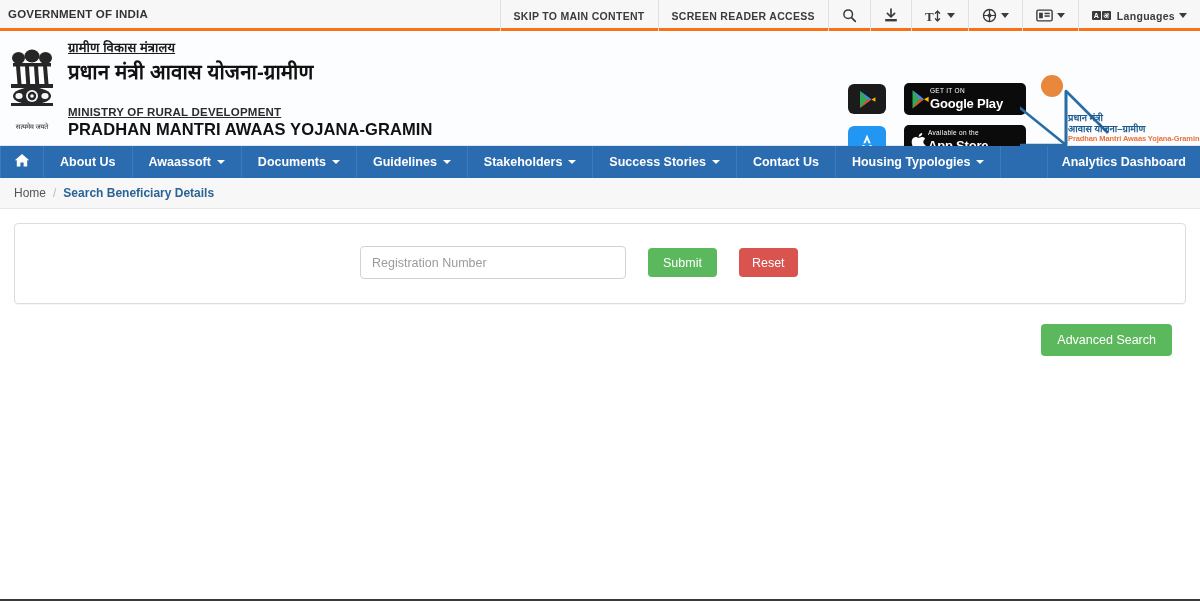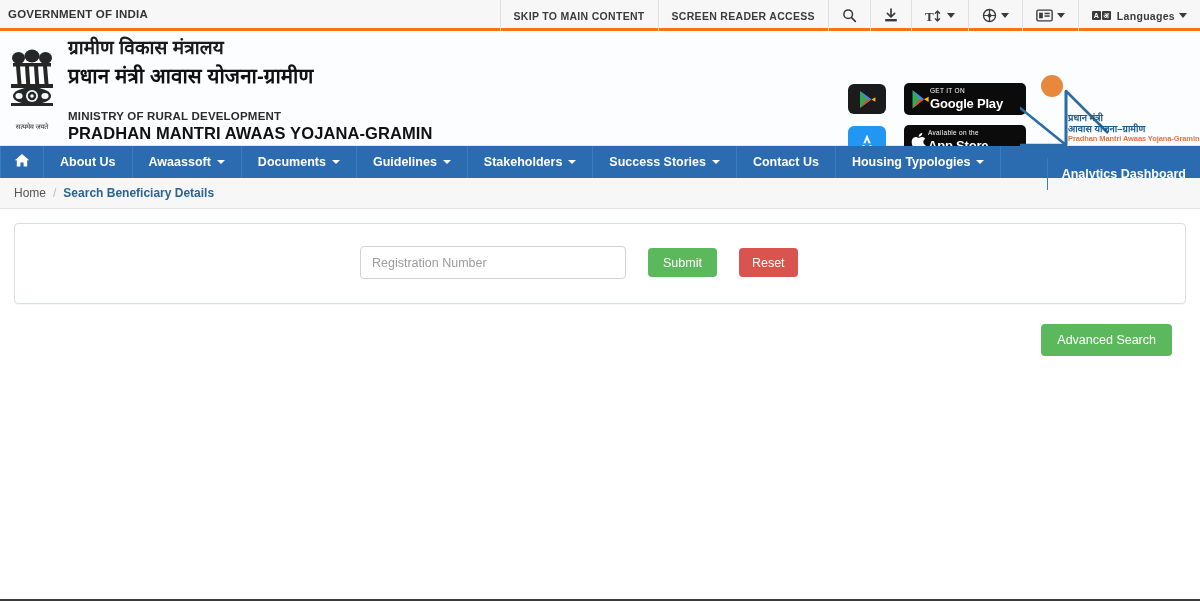--- a/index.html
+++ b/index.html
@@ -49,23 +49,23 @@
   
   .masthead {
     height: 115px; background: #fcfdff;
     position: relative;
     border-bottom: 1px solid #dfe6ee;
     display: flex; align-items: center;
   }
   .emblem-wrap { width: 60px; padding-left: 4px; display:flex; flex-direction:column; align-items:center; }
   .emblem-cap { font-size: 7px; color:#2b2b2b; letter-spacing:-.2px; margin-top:1px; }
   .title-block { padding-left: 8px; }
-  .t-hi-small { font-size: 19px; font-weight: bold; color:#1b1b1b; letter-spacing:.1px; }
+  .t-hi-small { font-size: 13px; font-weight: bold; color:#1b1b1b; letter-spacing:.1px;text-decoration:underline; }
   .t-hi-big { font-size: 20.5px; font-weight: bold; color:#111; margin-top:1px; letter-spacing:.1px; }
-  .t-en-small { font-size: 11.5px; font-weight: bold; color:#2b2b2b; margin-top:21px; letter-spacing:.2px; }
+  .t-en-small { font-size: 11.5px; font-weight: bold; color:#2b2b2b; margin-top:21px; letter-spacing:.2px;text-decoration:underline; }
   .t-en-big { font-size: 16.5px; font-weight: bold; color:#111; margin-top:2px; letter-spacing:.1px; }
 
   .badges {
     position:absolute; left: 848px; top: 52px;
     display:grid; grid-template-columns: 40px 122px; gap: 10px 16px; align-items:center;
   }
   .sq-badge { width:38px; height:30px; border-radius:6px; display:flex; align-items:center; justify-content:center; }
   .sq-play { background:#1b1b1b; }
   .sq-ios { background:#2196f3; }
   .store-btn {
@@ -86,21 +86,21 @@
   .navbar {
     height: 32px; background:#2b6cb0; display:flex; align-items:stretch; position:relative;
   }
   .nav-item {
     display:flex; align-items:center; padding: 0 16px;
     color:#fff; font-size:12.5px; font-weight:bold;
     border-right:1px solid #3c7cbe; cursor:pointer; white-space:nowrap;
   }
   .nav-item:first-child { border-left:1px solid #3c7cbe; padding:0 13px; }
   .nav-caret { margin-left:6px; border-left:4px solid transparent; border-right:4px solid transparent; border-top:4px solid #fff; display:inline-block; }
-  .nav-right { position:absolute; right:0; top:12px; height:32px; display:flex; }
+  .nav-right { position:absolute; right:0; top:0; height:32px; display:flex; }
   .nav-right .nav-item { border-right:none; padding:0 14px; }
 
   
   .crumb-bar { height:31px; background:#f7f7f7; border-bottom:1px solid #e6e6e6; display:flex; align-items:center; padding-left:14px; }
   .crumb-home { font-size:12px; color:#555; cursor:pointer; }
   .crumb-sep { font-size:12px; color:#bbb; margin:0 7px; }
   .crumb-cur { font-size:12px; color:#2a6496; font-weight:bold; }
 
   
   .content { padding: 14px 14px 0 14px; }

